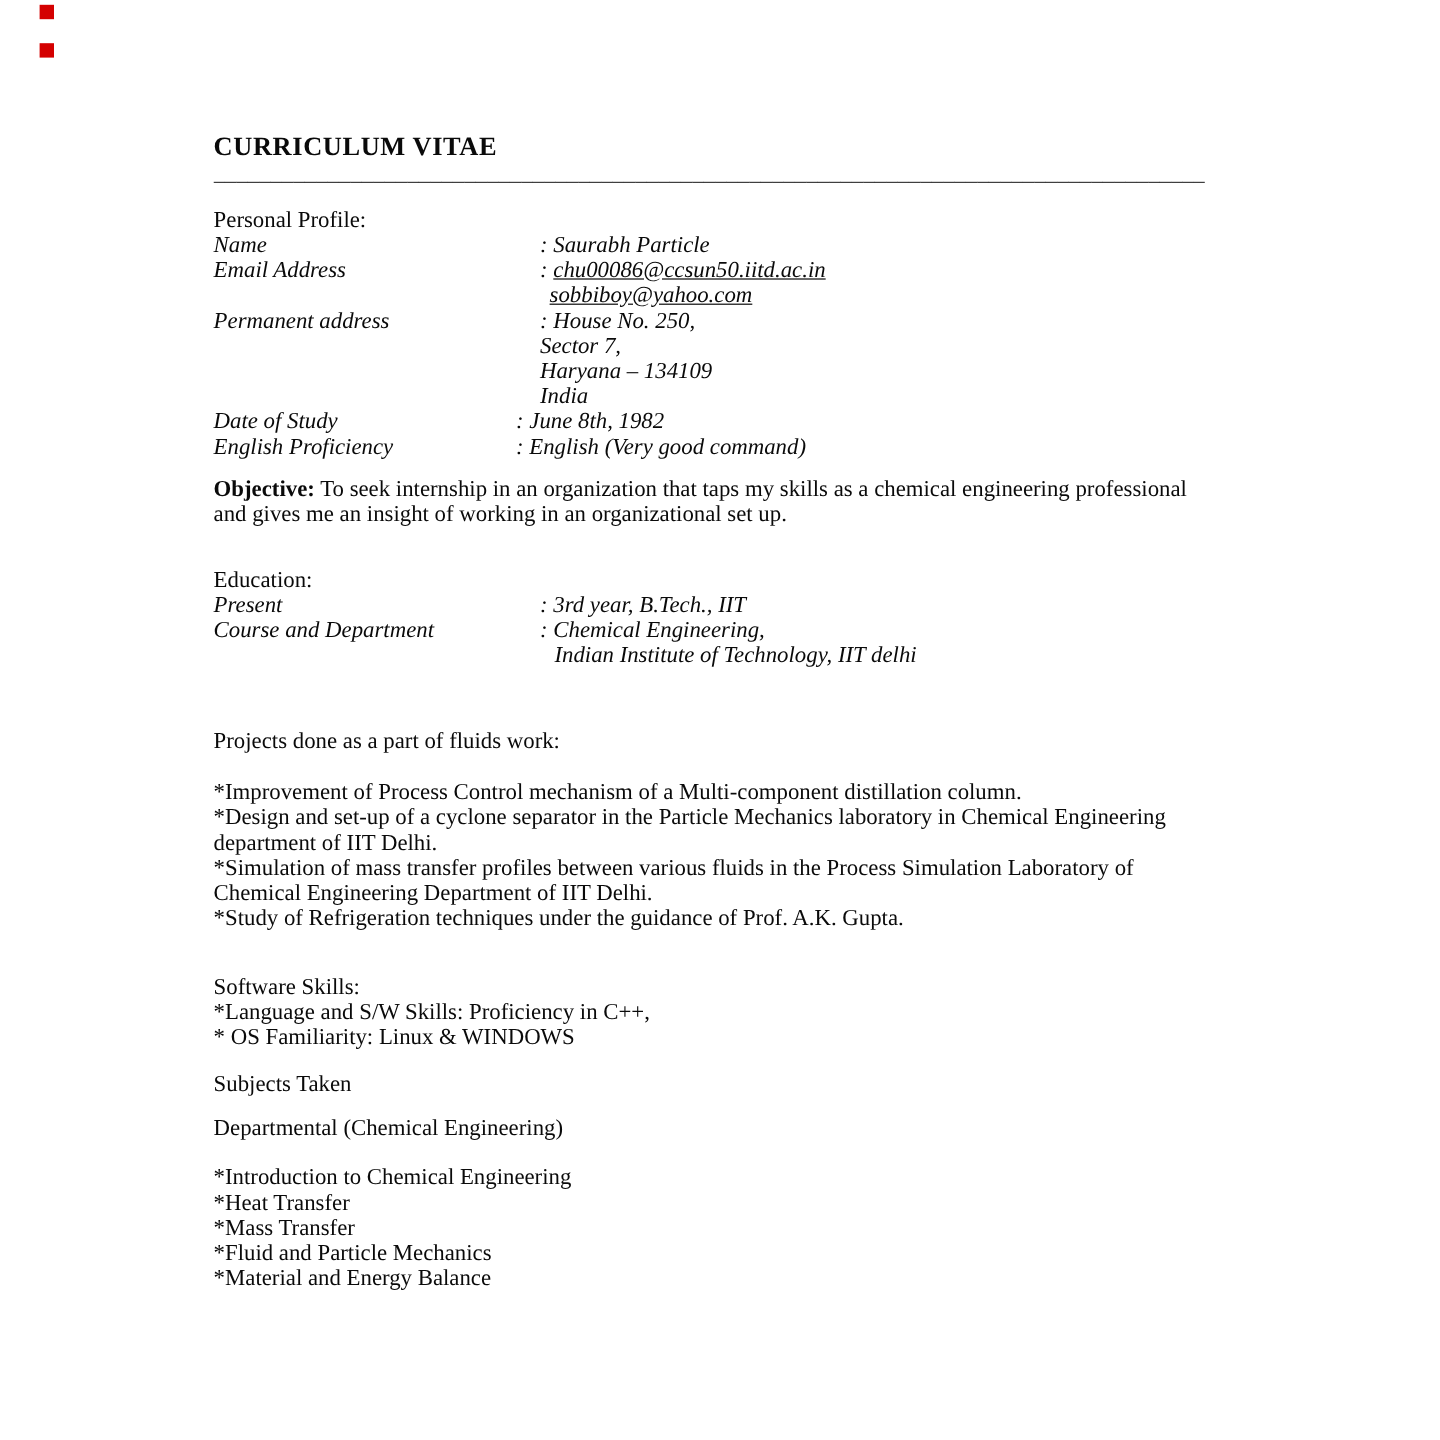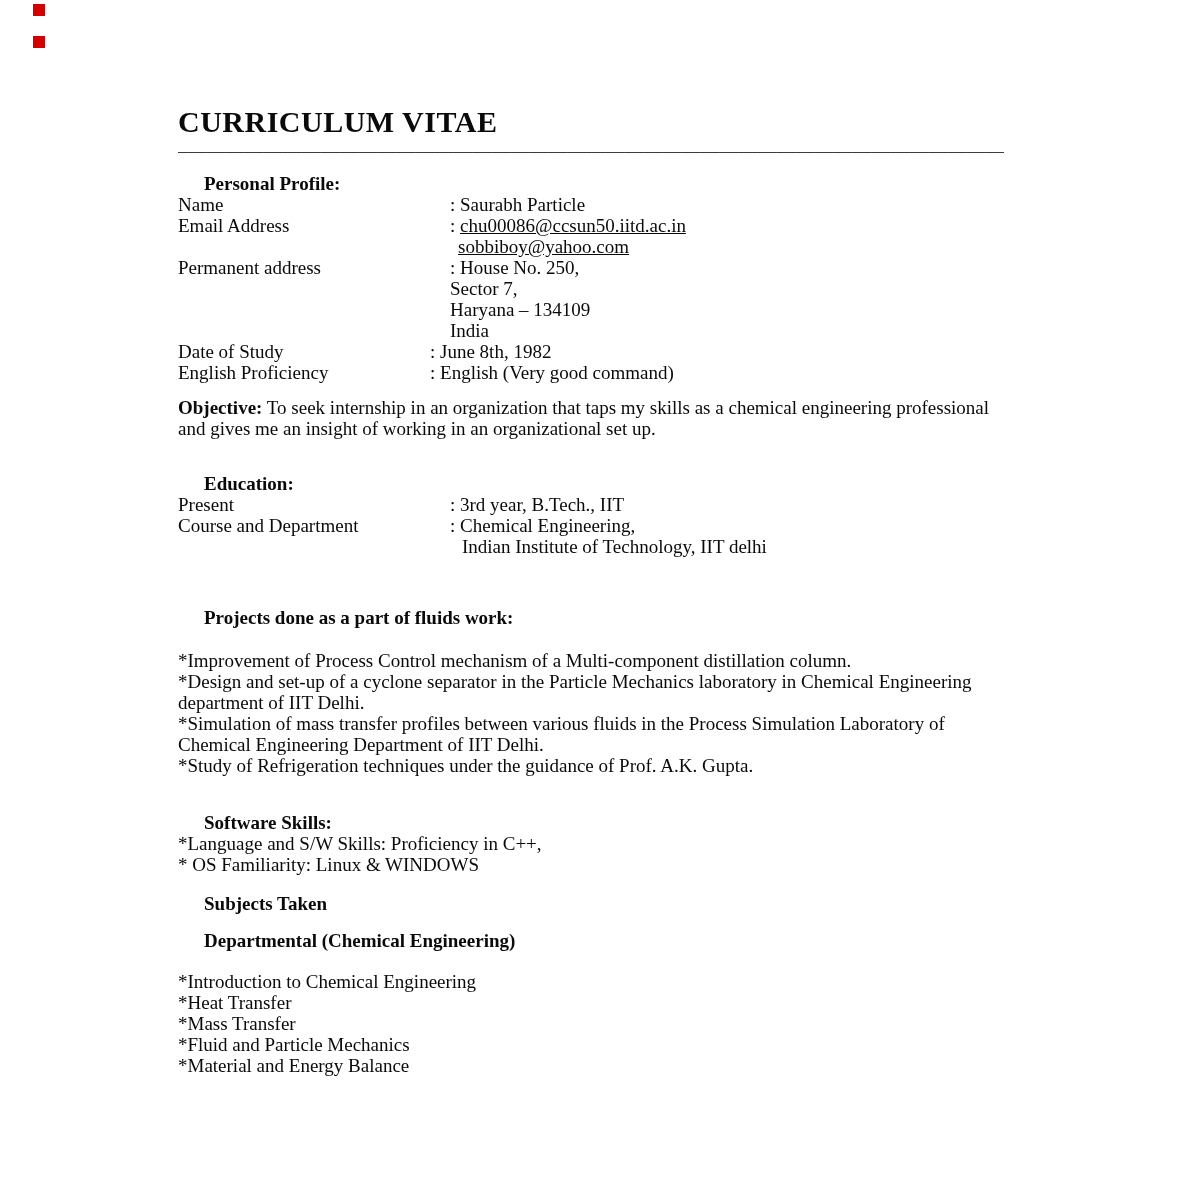--- a/index.html
+++ b/index.html
@@ -19,33 +19,33 @@
   .mark2{left:33px;top:36px;}
   .doc{
     position:absolute;
     left:178px;top:110px;
     width:826px;
     font-size:19px;line-height:21px;
     color:#0a0a0a;
   }
   .bold{font-weight:700;}
   .title{
-    font-size:30px;line-height:24px;
+    font-size:22px;line-height:24px;
     font-weight:700;
     letter-spacing:0.5px;
   }
   .divider{
     white-space:nowrap;
     overflow:hidden;
     line-height:21px;
     color:#333333;
   }
-  .sec-heading{font-weight:700;margin-left:26px;}
+  .sec-heading{font-weight:400;}
   .hp{margin-top:18px;}
-  .row{display:flex;}
+  .row{display:flex;font-style:italic;}
   .row .label{width:272px;flex:none;}
   .row .value{flex:1;}
   .v-shift{margin-left:-20px;}
   .pad8{padding-left:8px;}
   .pad12{padding-left:12px;}
   .ulink{
     text-decoration:underline;
     color:inherit;
     cursor:pointer;
   }

